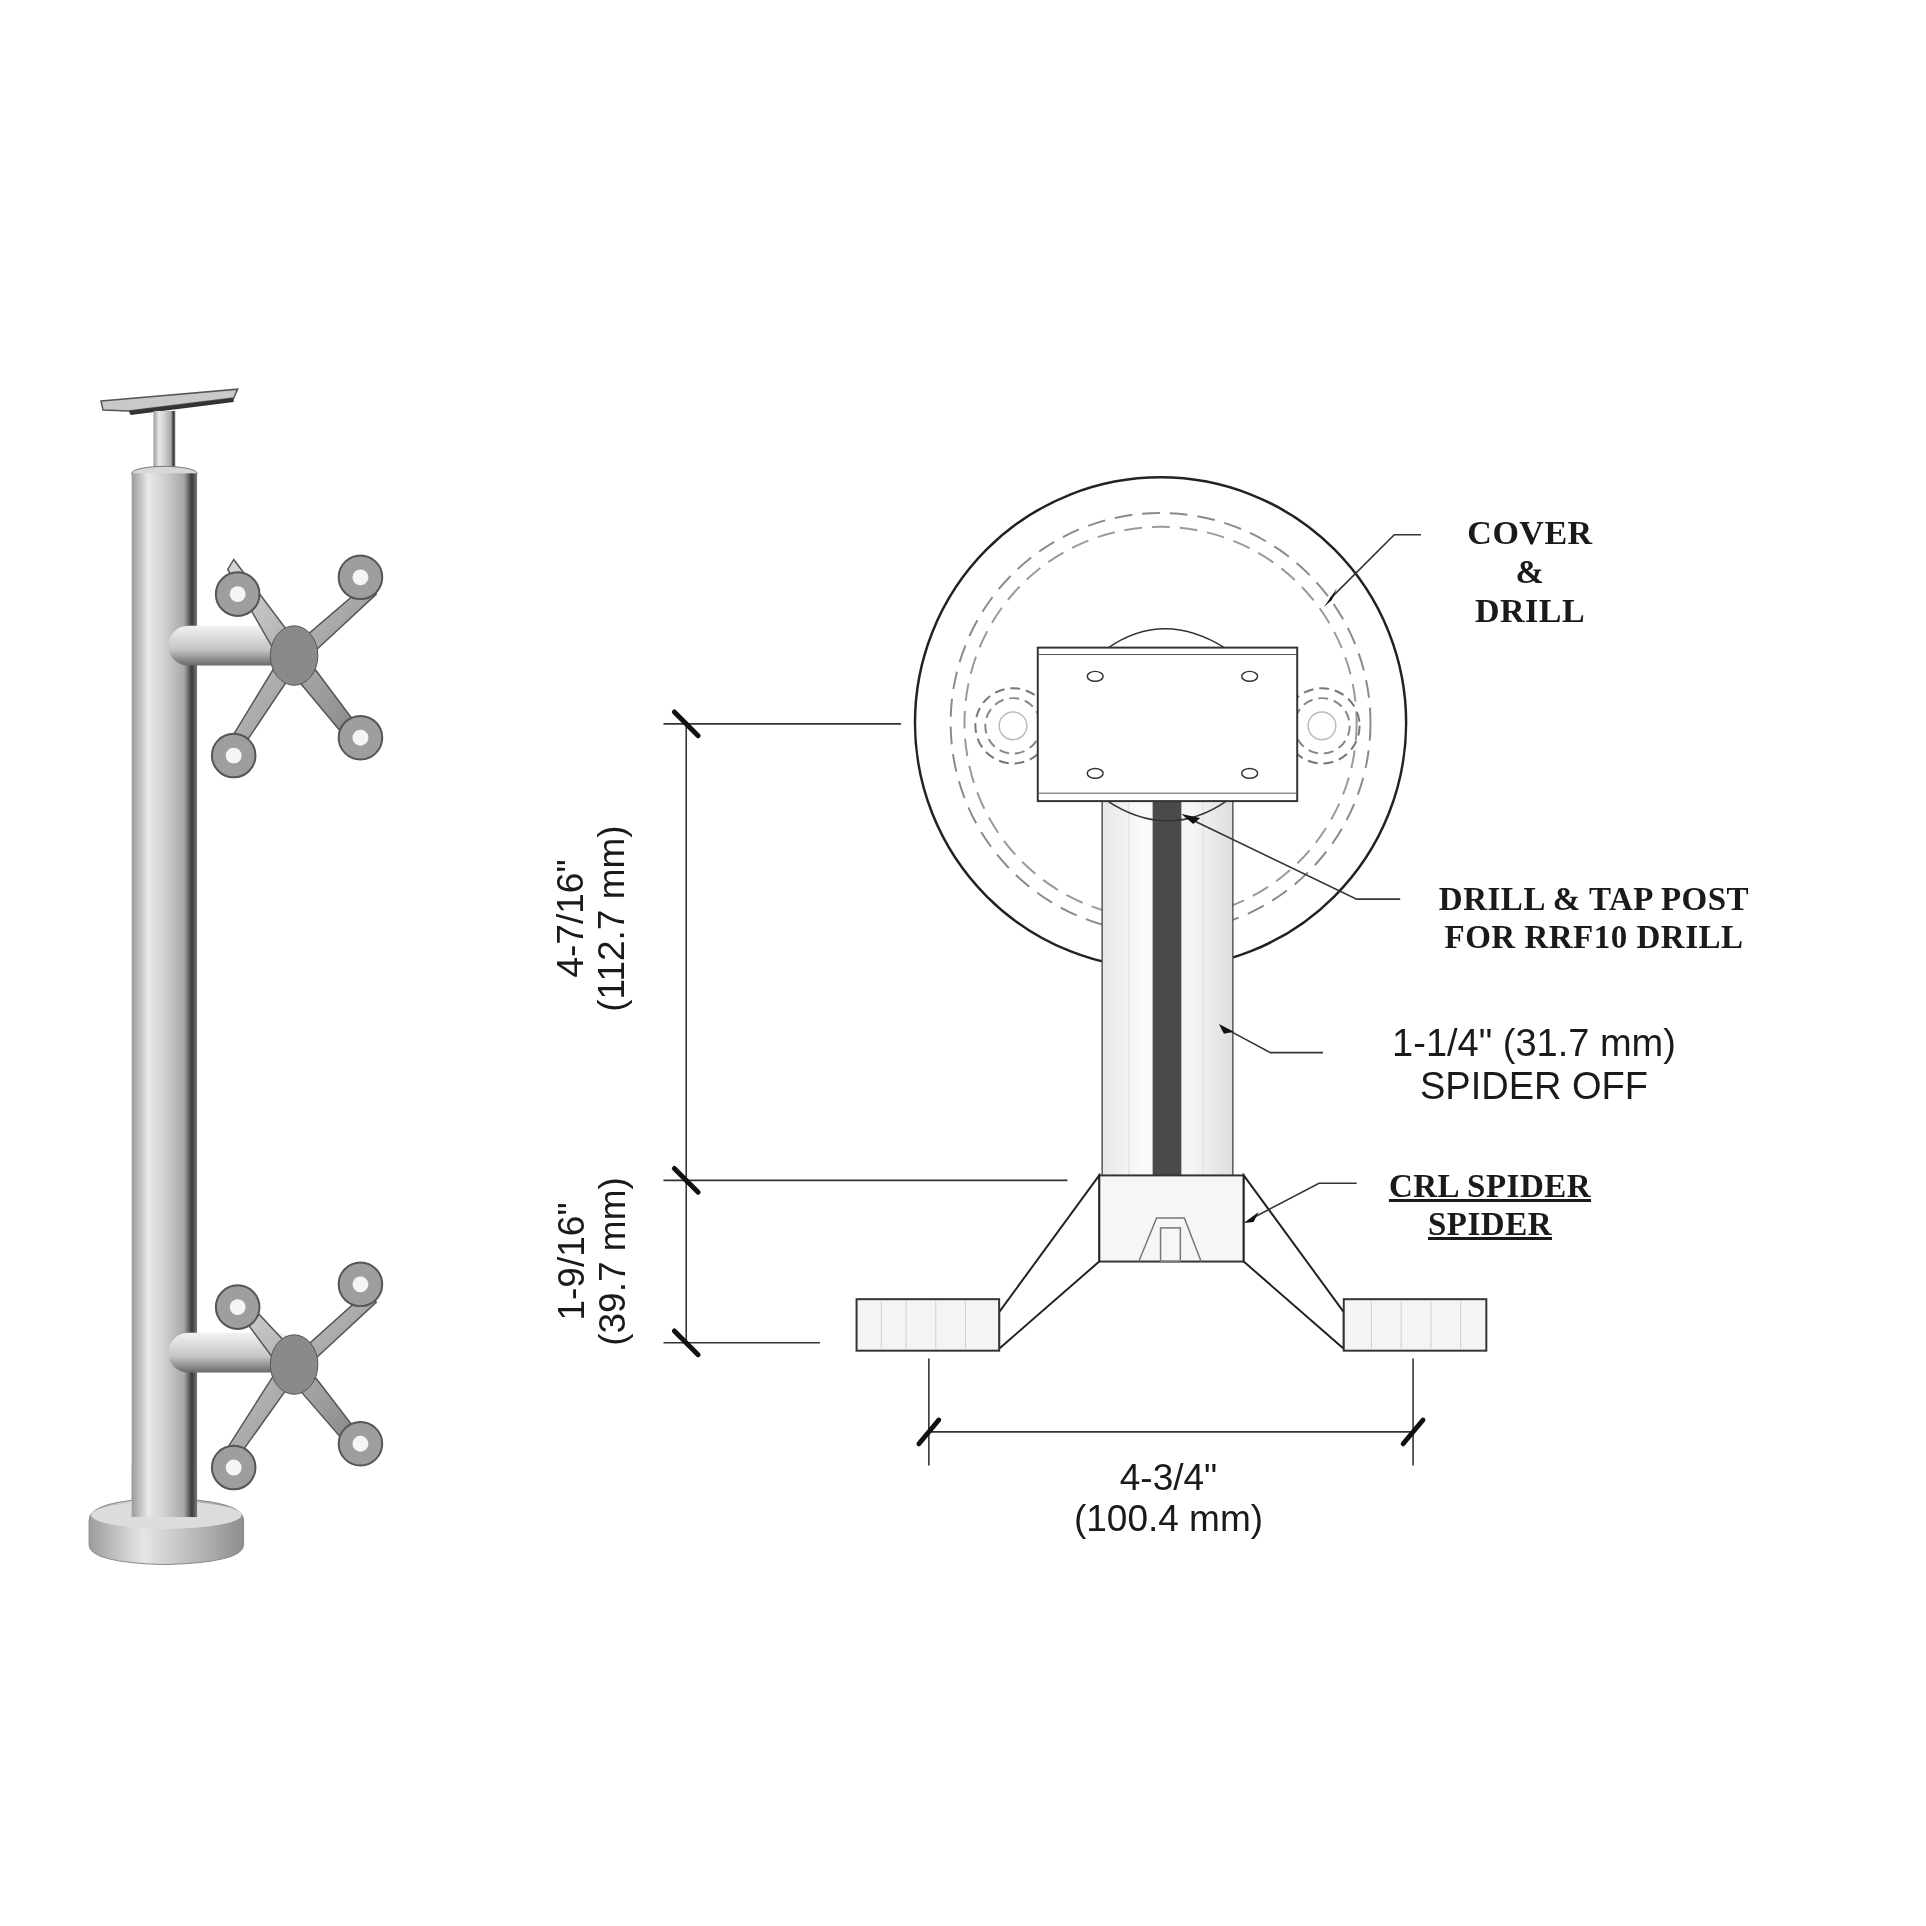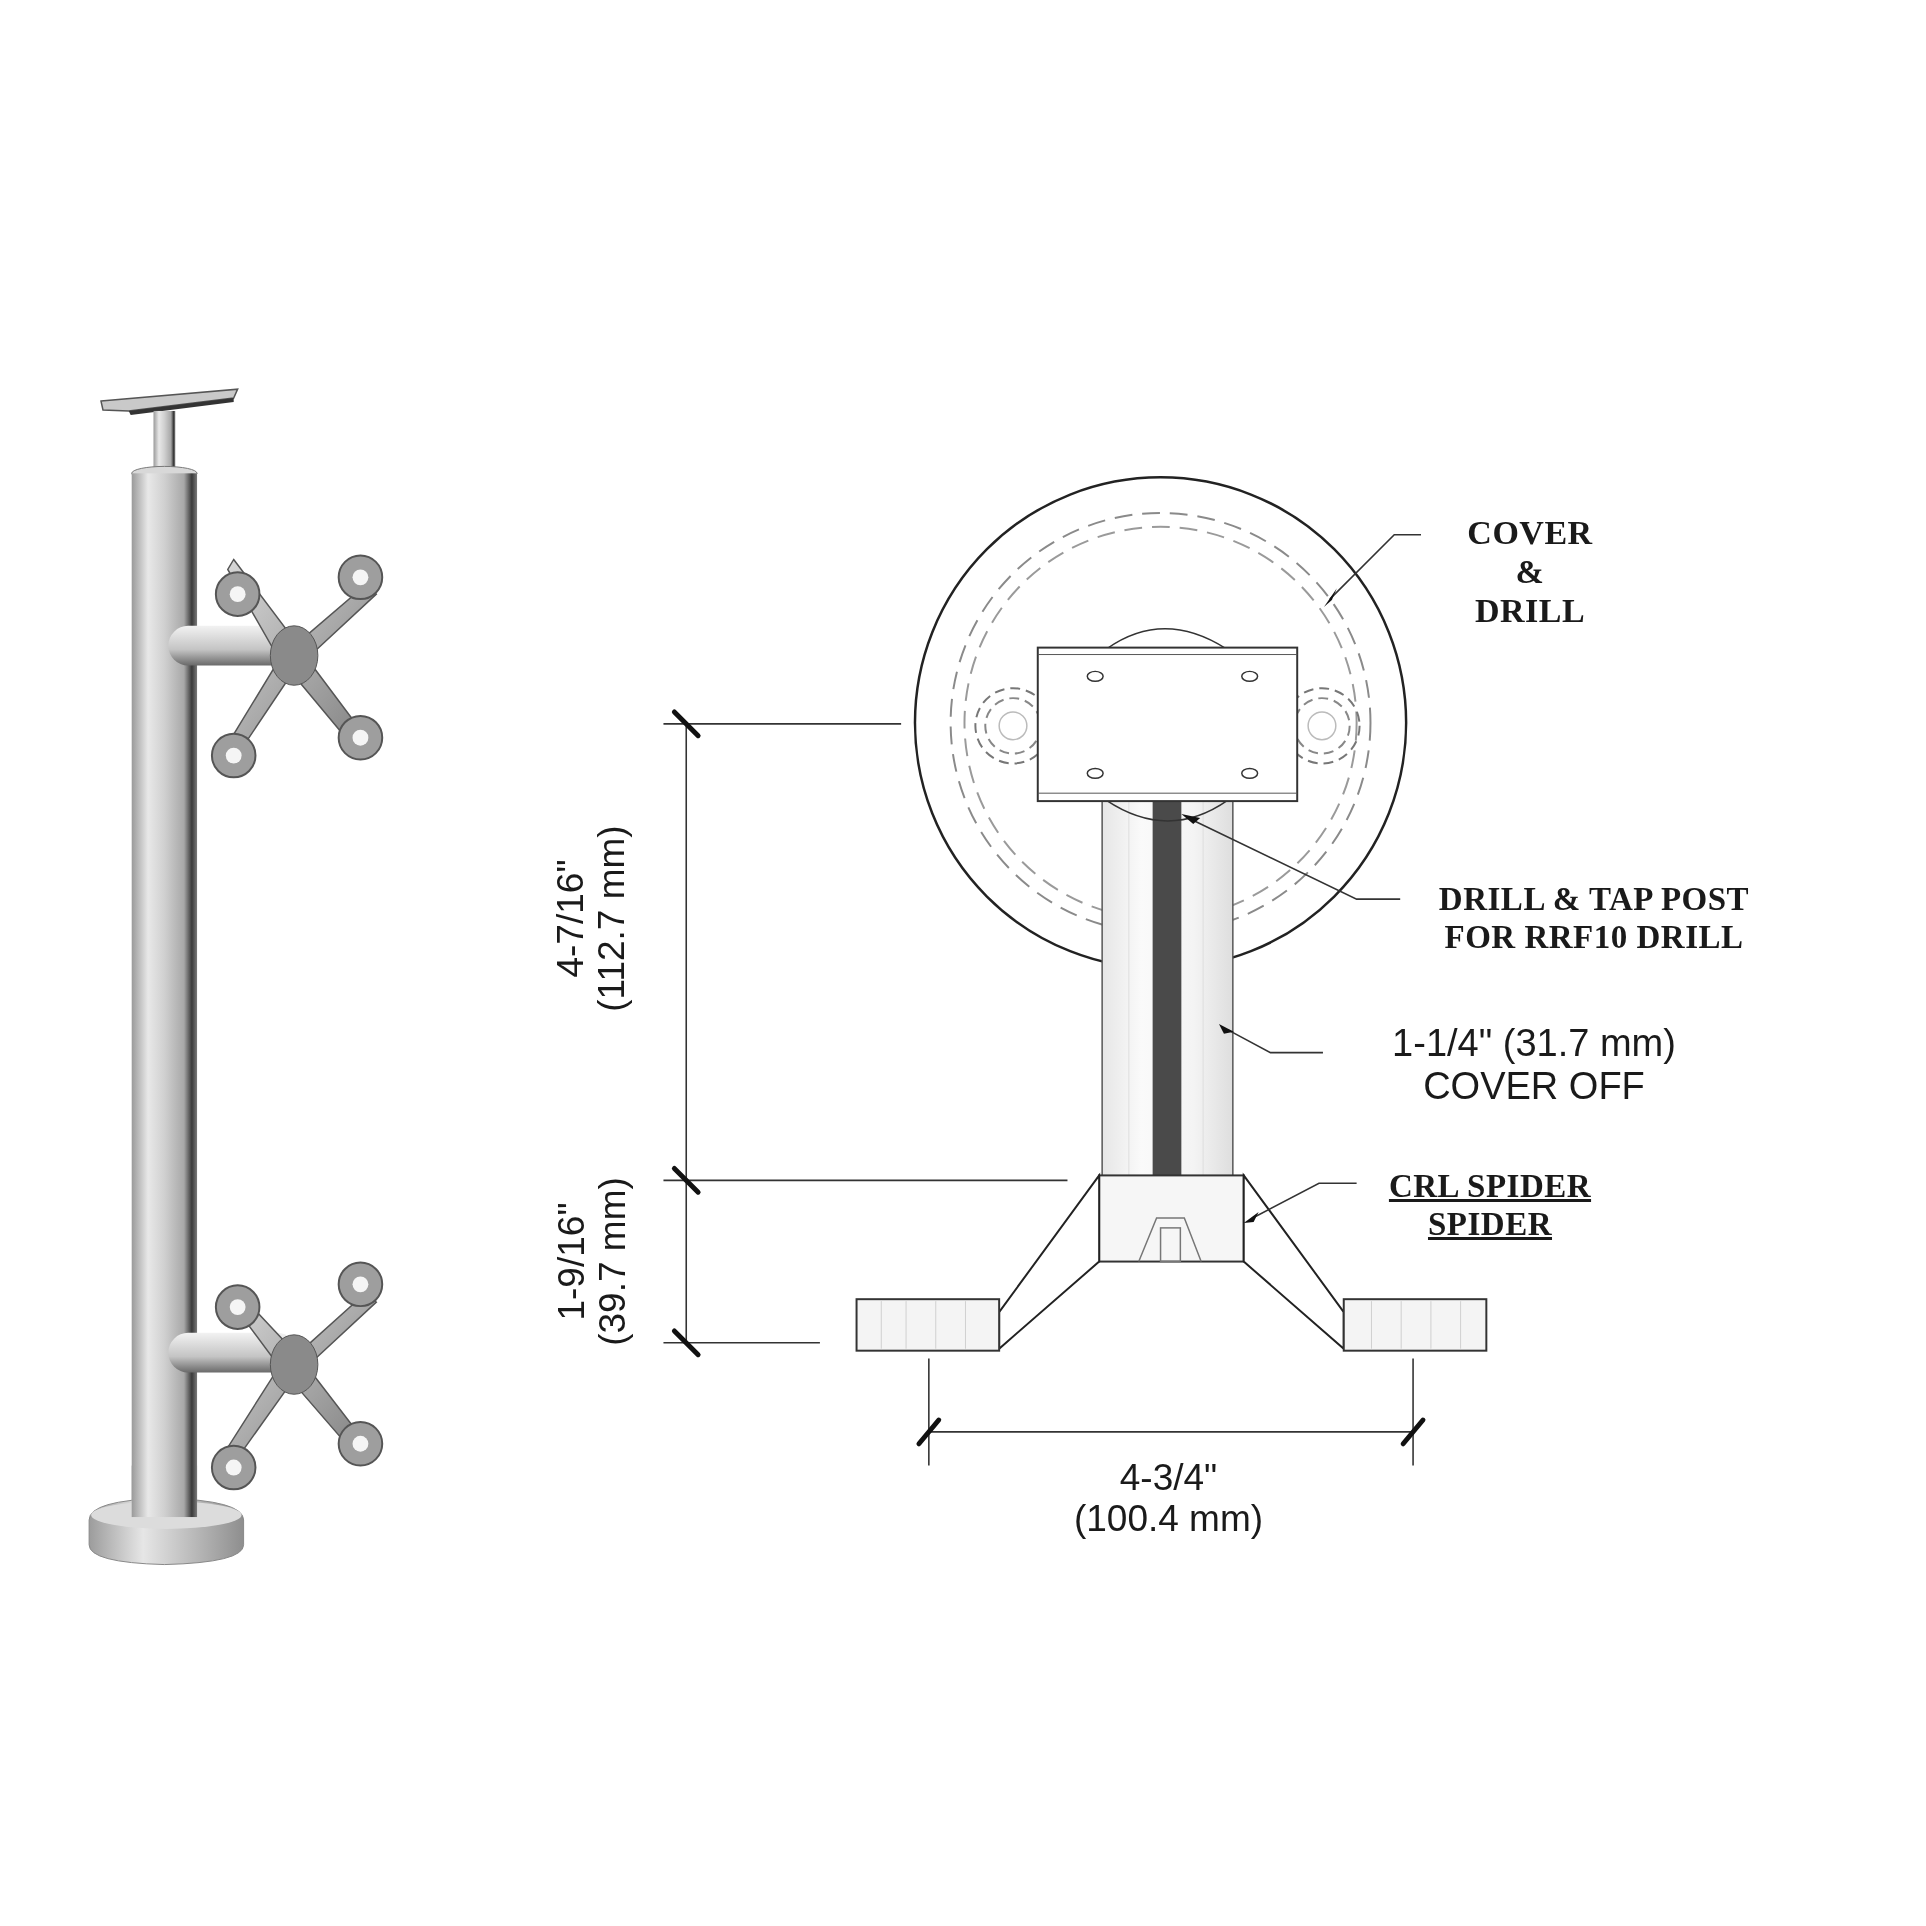--- a/index.html
+++ b/index.html
@@ -212,21 +212,21 @@
     <span class="line">DRILL</span>
   </div>
 
   <div class="lbl-serif" style="left:1406px; top:873px; width:376px; font-size:33px;margin-top:8px;">
     <span class="line">DRILL  &amp; TAP POST</span>
     <span class="line">FOR RRF10 DRILL</span>
   </div>
 
   <div class="lbl-sans" style="left:1356px; top:1022px; width:356px; font-size:38px;">
     <span class="line">1-1/4" (31.7 mm)</span>
-    <span class="line">COVER OFF</span>
+    <span class="line">SPIDER OFF</span>
   </div>
 
   <div class="lbl-serif" style="left:1366px; top:1168px; width:248px; font-size:33px;text-decoration:underline;">
     <span class="line">CRL SPIDER</span>
     <span class="line">SPIDER</span>
   </div>
 
   <div class="lbl-sans rot" style="left:461px; top:869px; width:277px; height:99px; font-size:37px;">
     <span class="line">4-7/16"</span>
     <span class="line">(112.7 mm)</span>

